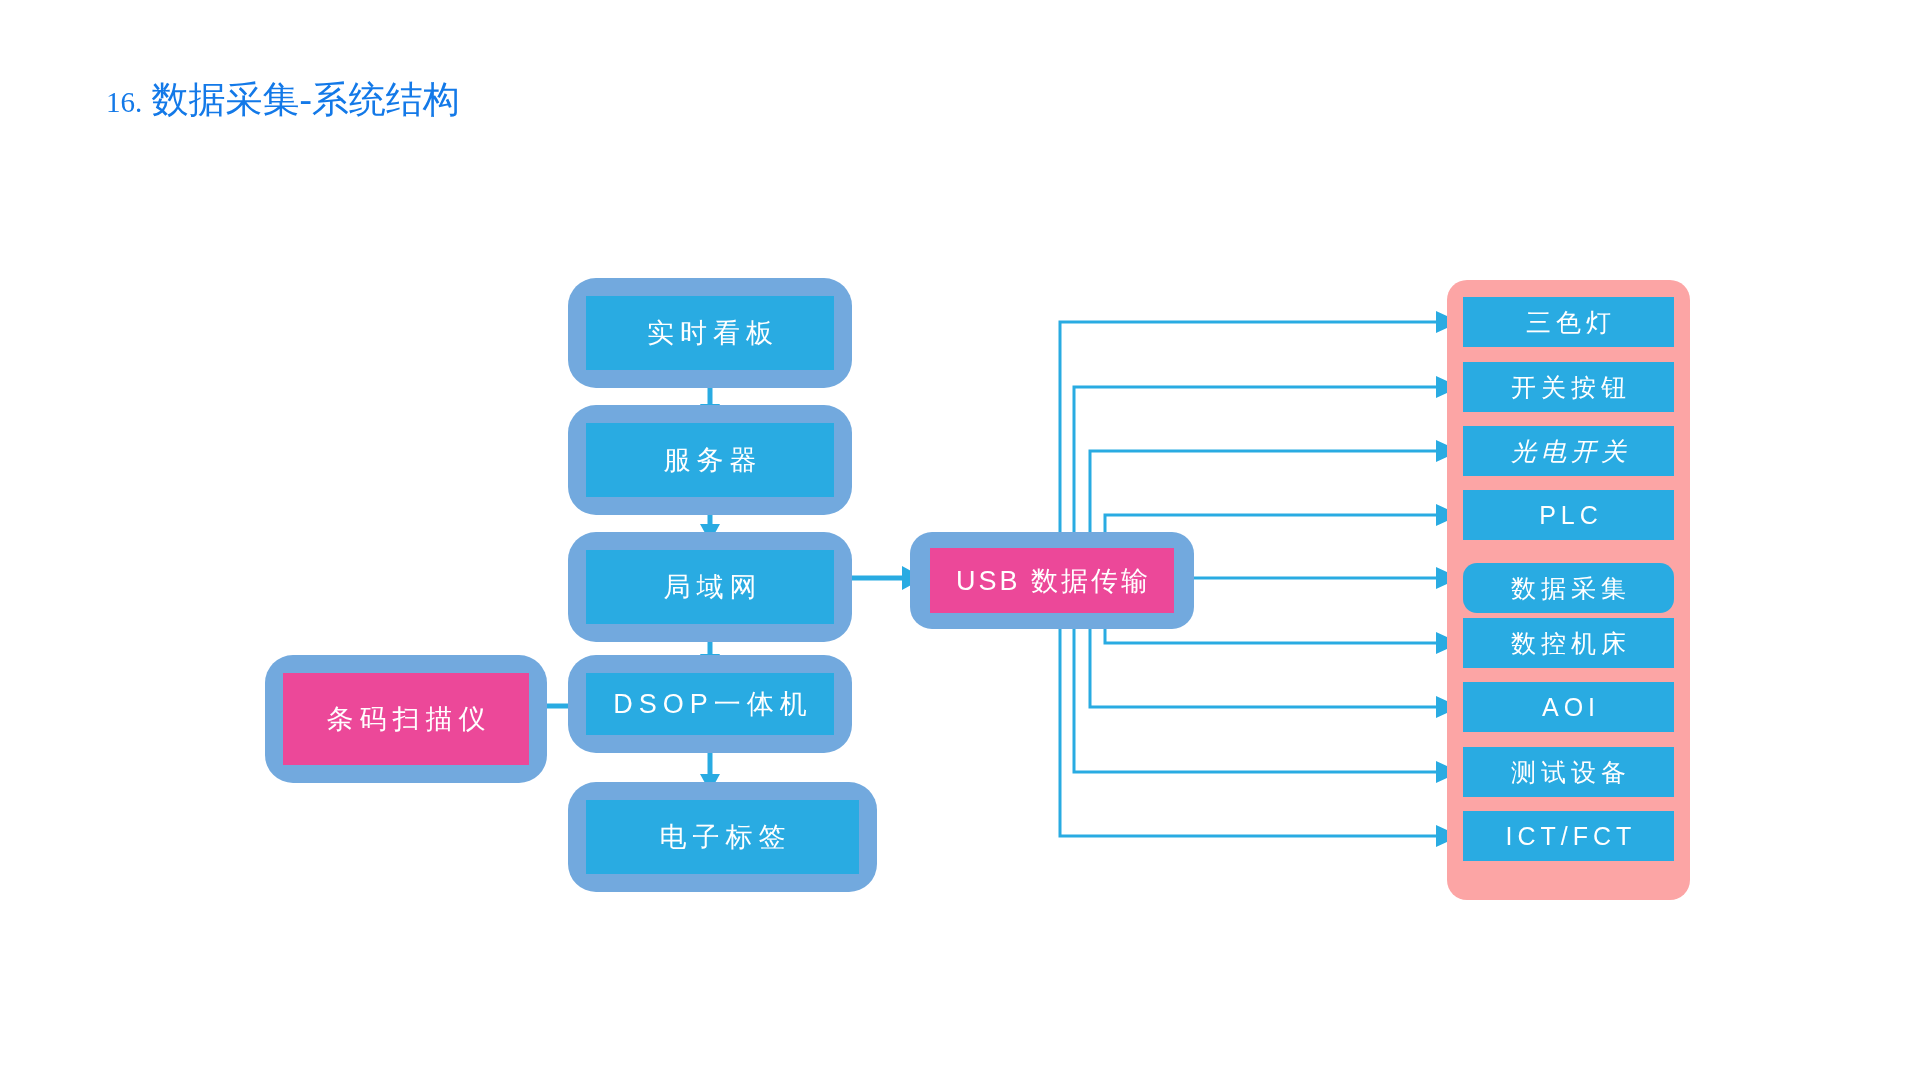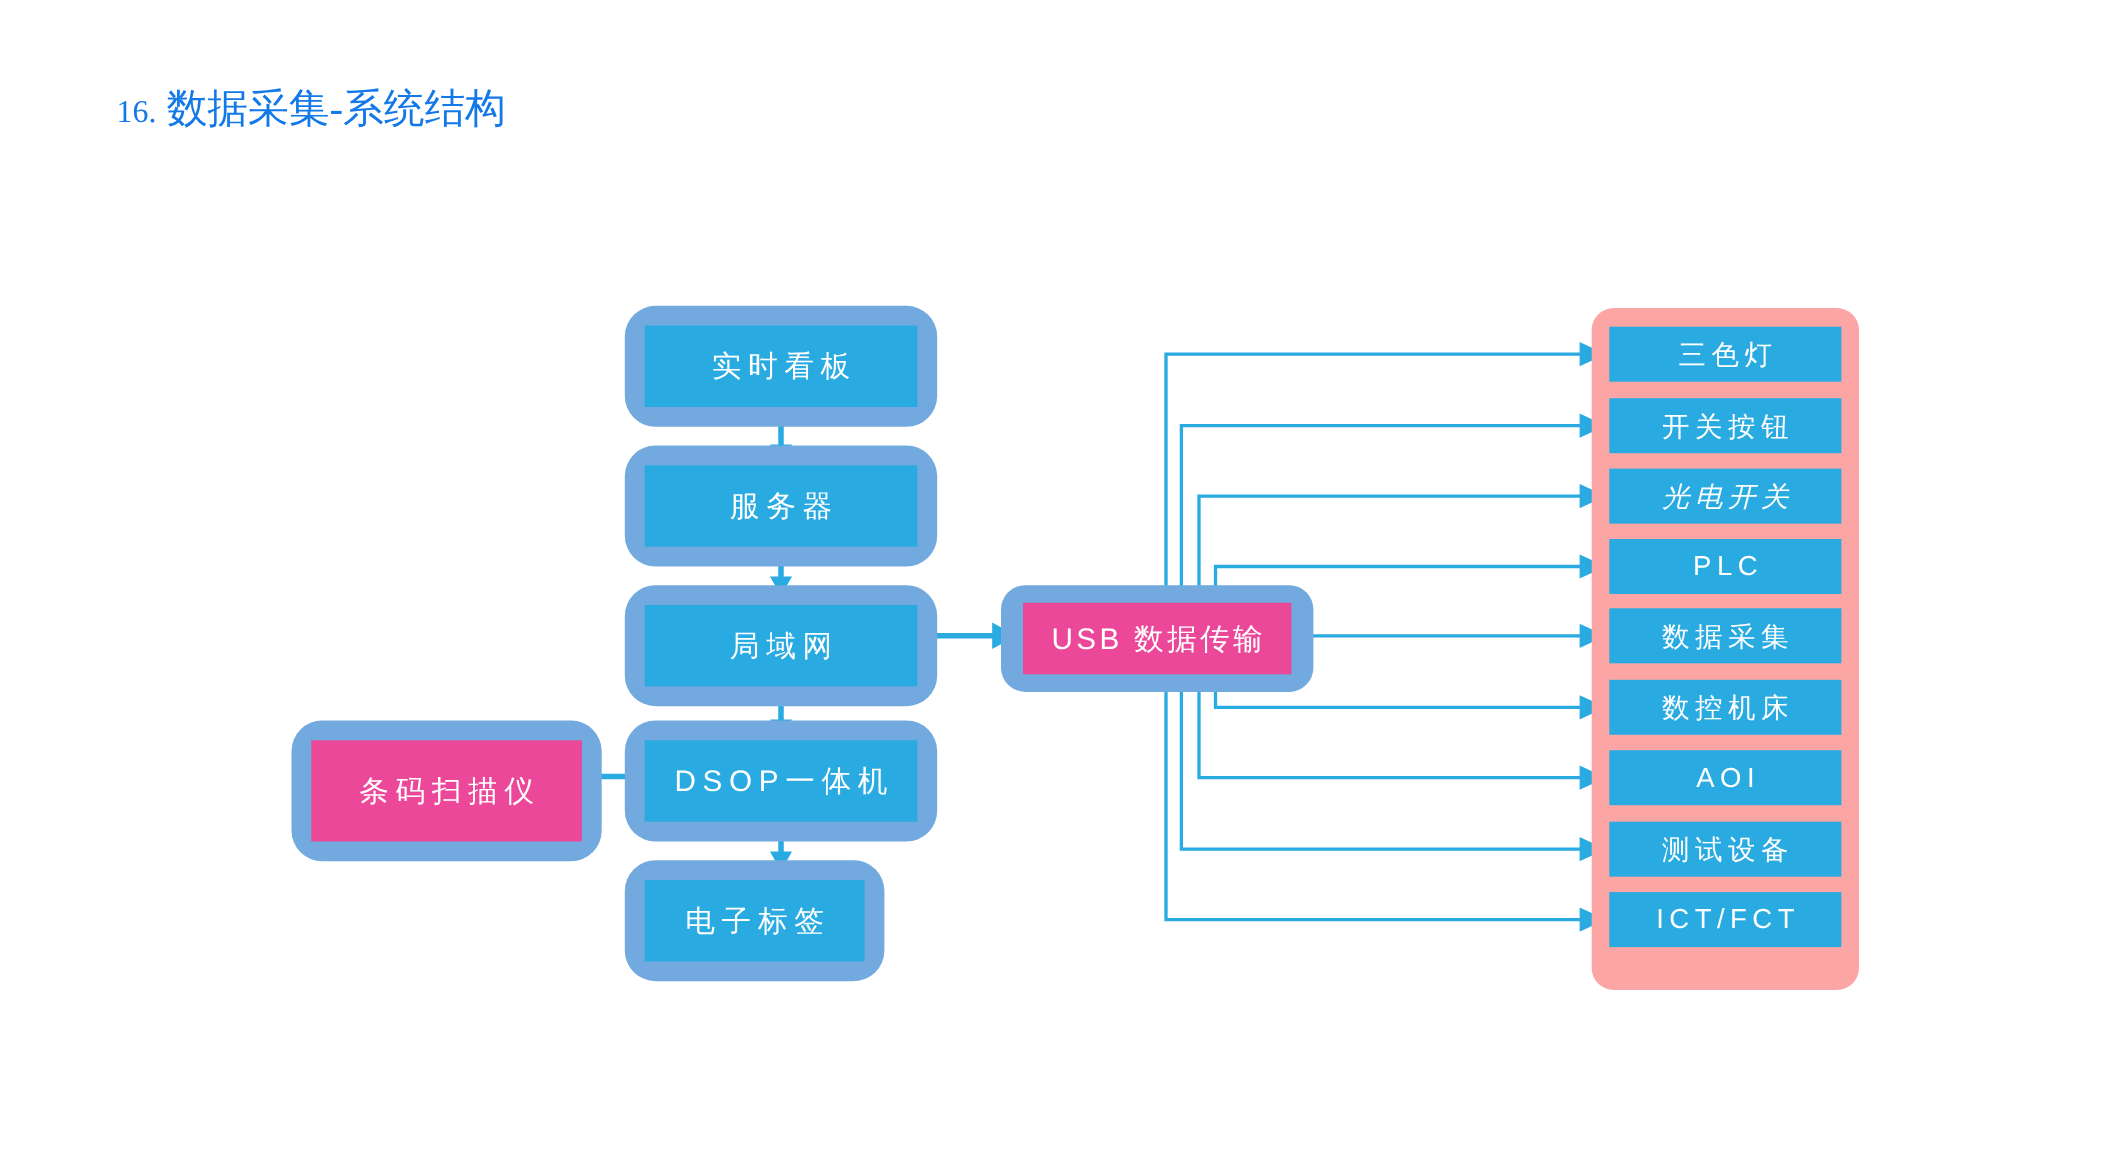--- a/index.html
+++ b/index.html
@@ -193,25 +193,25 @@
 </div>
 
 <div class="node" style="left:568px; top:405px; width:284px; height:110px;">
   <div class="inner">服务器</div>
 </div>
 
 <div class="node" style="left:568px; top:532px; width:284px; height:110px;">
   <div class="inner">局域网</div>
 </div>
 
-<div class="node" style="left:568px; top:655px; width:284px; height:110px;">
+<div class="node" style="left:568px; top:655px; width:284px; height:98px;">
   <div class="inner">DSOP一体机</div>
 </div>
 
-<div class="node" style="left:568px; top:782px; width:236px; height:110px;padding-left:23px;">
+<div class="node" style="left:568px; top:782px; width:309px; height:110px;padding-left:23px;">
   <div class="inner">电子标签</div>
 </div>
 
 <div class="node orange" style="left:265px; top:655px; width:282px; height:128px;">
   <div class="inner">条码扫描仪</div>
 </div>
 
 <div class="node orange" style="left:910px; top:532px; width:284px; height:97px; border-radius:22px;">
   <div class="inner" style="left:20px; right:20px; top:16px; bottom:16px; letter-spacing:3px; text-indent:3px;">USB 数据传输</div>
 </div>
@@ -222,21 +222,21 @@
   </div>
   <div class="dev" style="top:82px;">
     <span>开关按钮</span>
   </div>
   <div class="dev" style="top:146px;font-style:italic;">
     <span>光电开关</span>
   </div>
   <div class="dev" style="top:210px;">
     <span>PLC</span>
   </div>
-  <div class="dev" style="top:273px;">
+  <div class="dev" style="top:283px;border-radius:14px;">
     <span>数据采集</span>
   </div>
   <div class="dev" style="top:338px;">
     <span>数控机床</span>
   </div>
   <div class="dev" style="top:402px;">
     <span>AOI</span>
   </div>
   <div class="dev" style="top:467px;">
     <span>测试设备</span>

